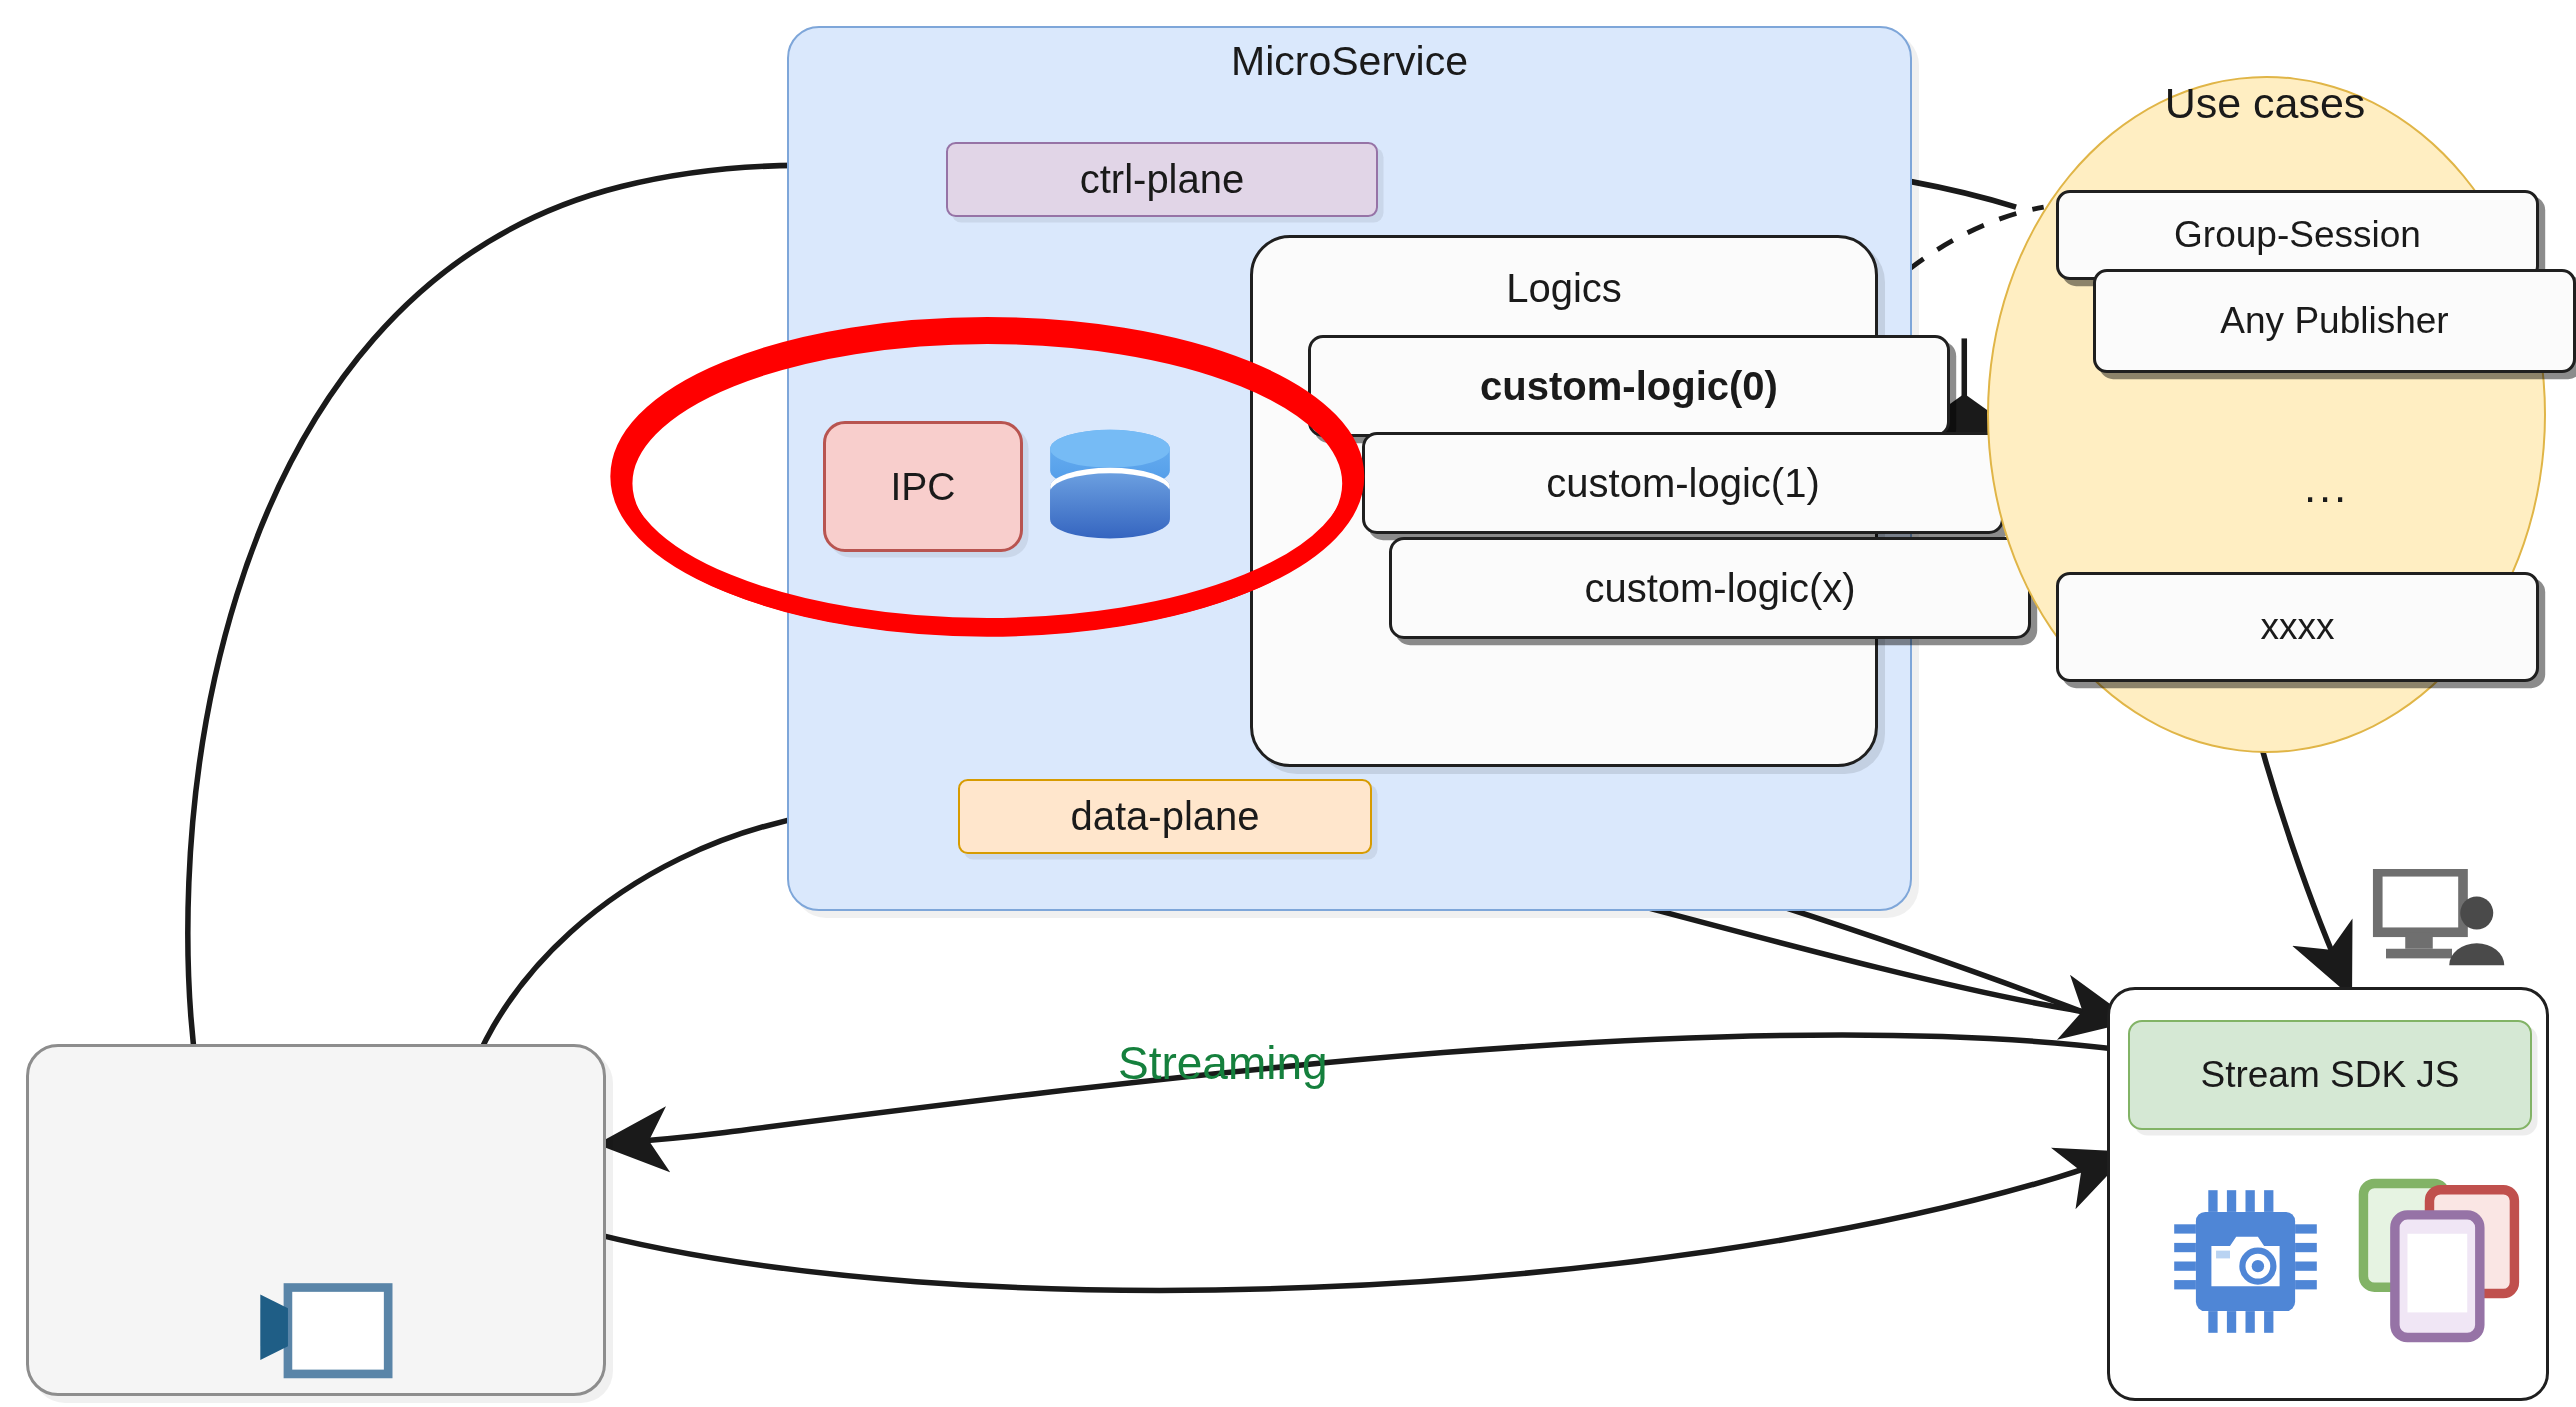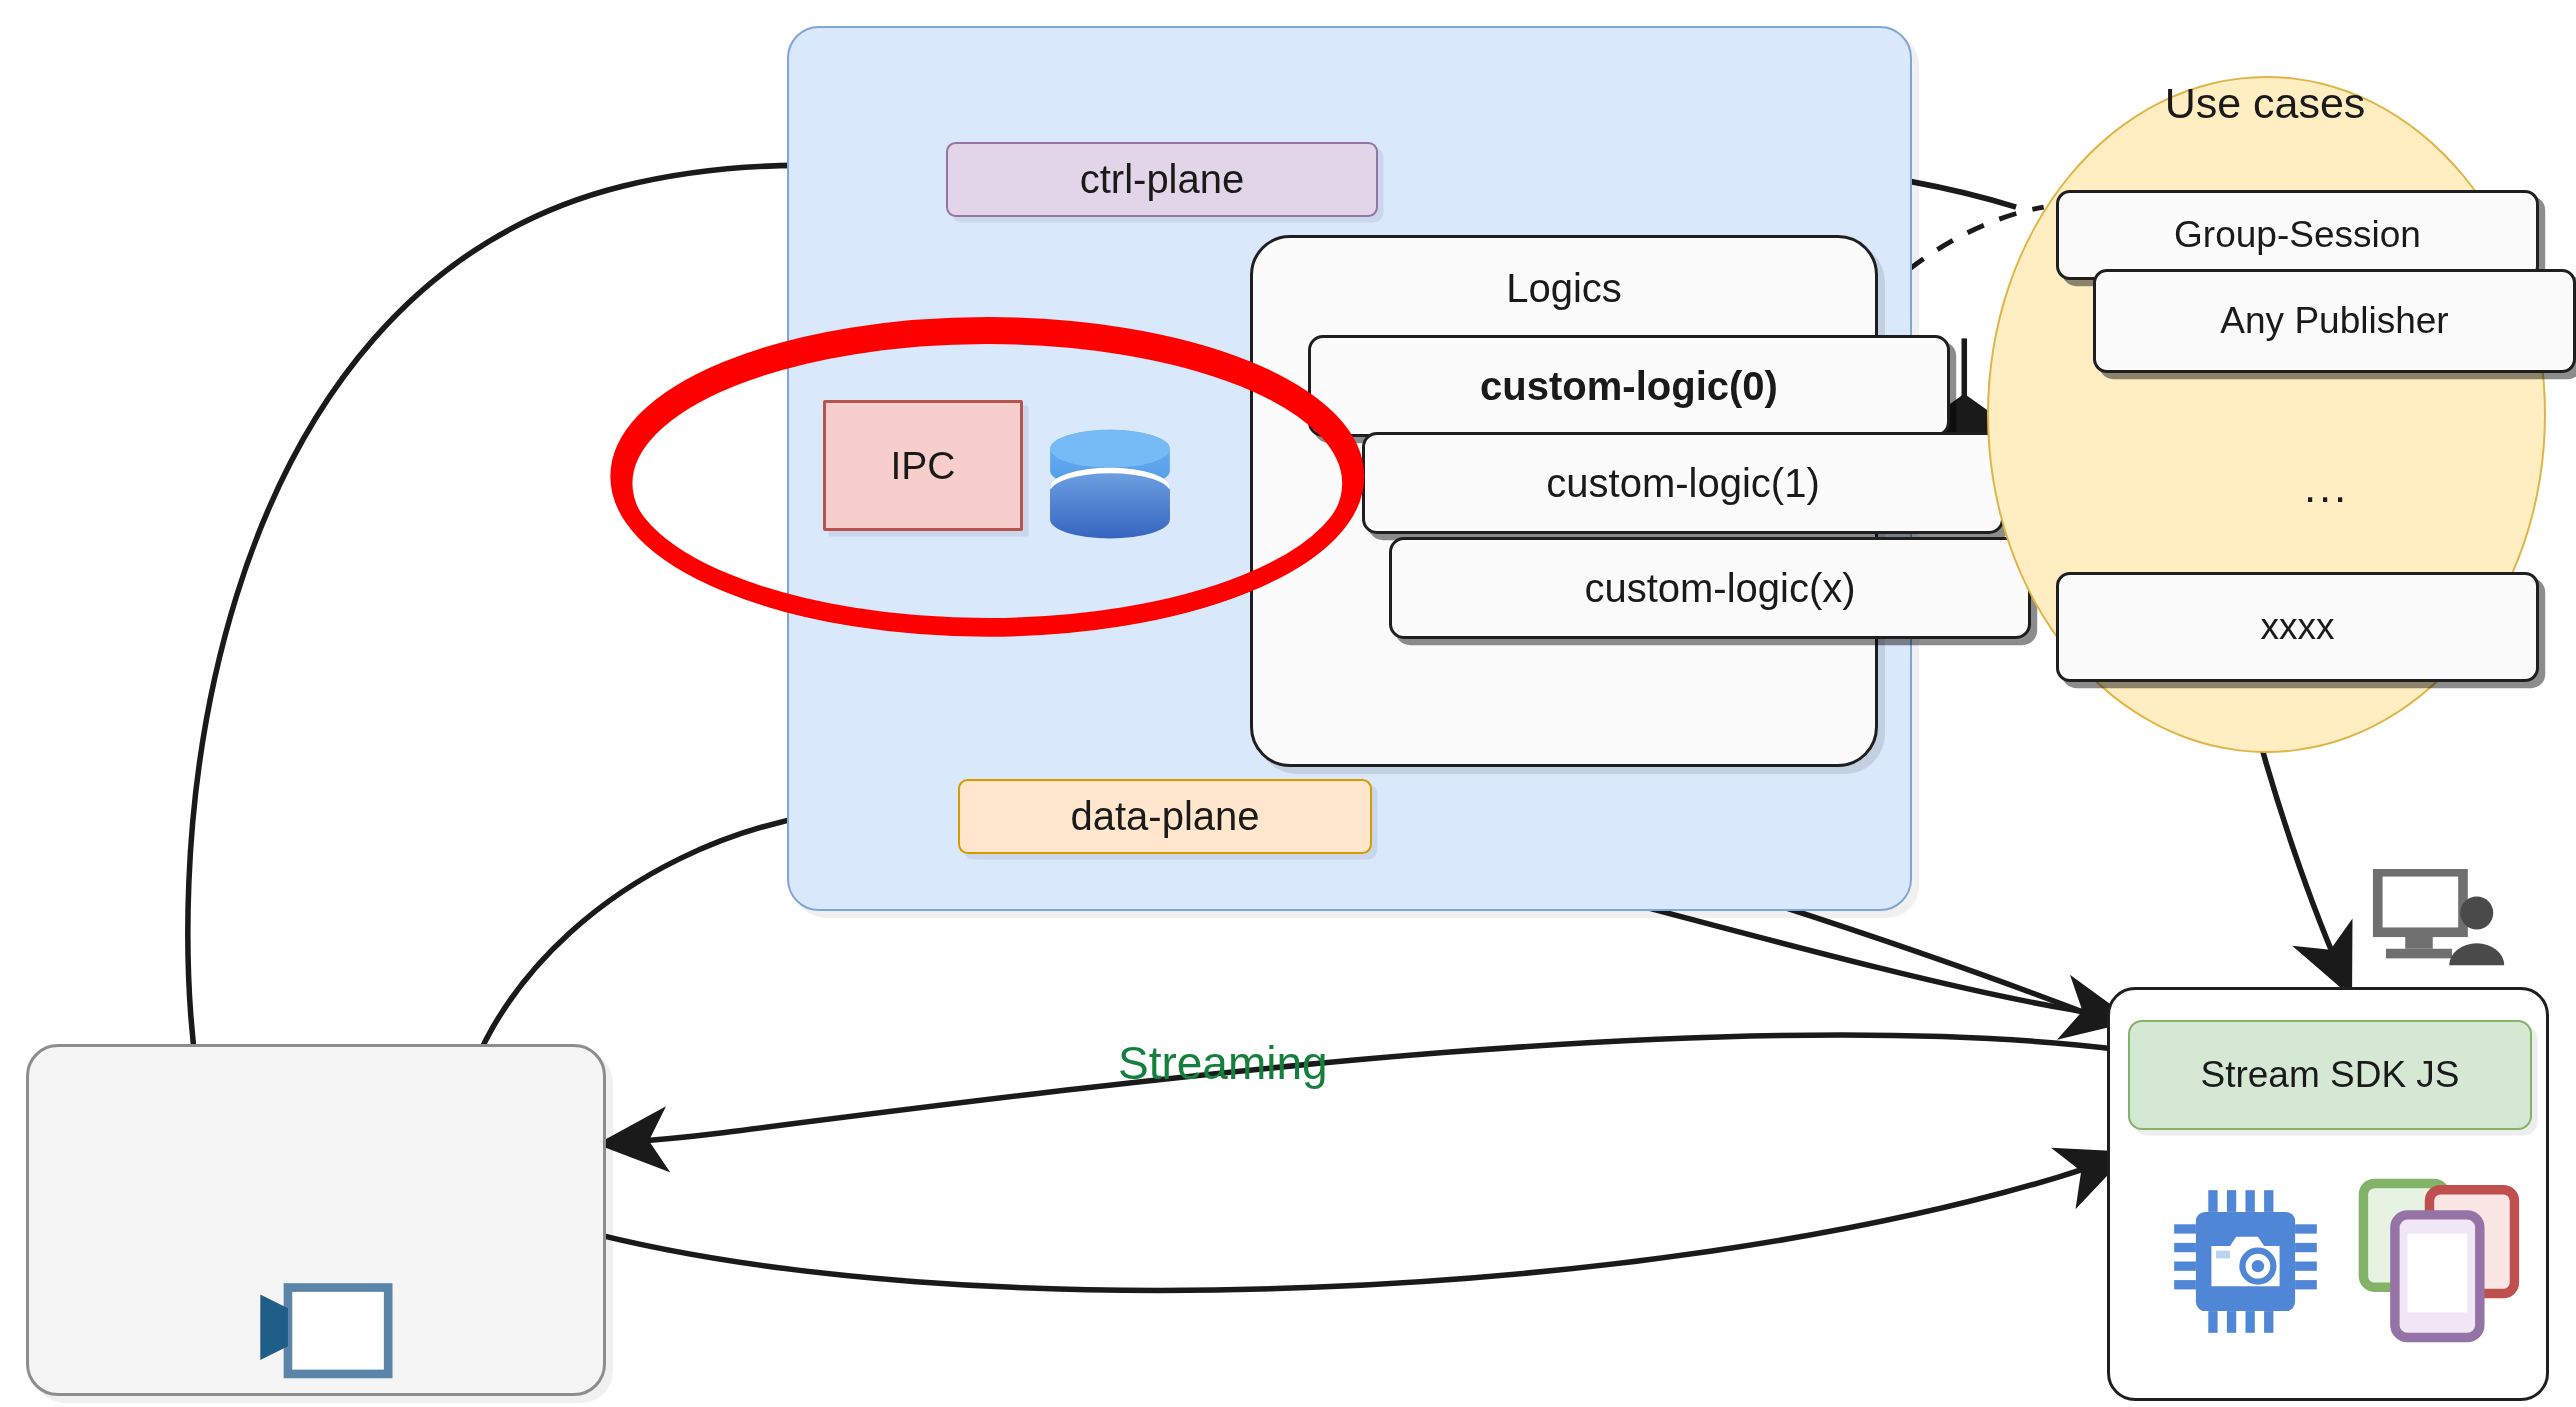--- a/index.html
+++ b/index.html
@@ -15,22 +15,22 @@
      box-shadow:7px 7px 0 rgba(0,0,0,0.06);}
   #microservice-title{left:787px;top:38px;width:1125px;font-size:41px;
      display:flex;align-items:flex-start;justify-content:center;height:62px;}
 
   
   #ctrl-plane{left:946px;top:142px;width:432px;height:75px;background:#e1d5e7;
      border:2.8px solid #9673a6;border-radius:9.7px;font-size:40px;
      box-shadow:5.5px 5.5px 0 rgba(0,0,0,0.07);}
 
   
-  #ipc{left:823px;top:400px;width:200px;height:131px;background:#f8cecc;
-     border:3.5px solid #b85450;border-radius:2px;font-size:39px;
+  #ipc{left:823px;top:421px;width:200px;height:131px;background:#f8cecc;
+     border:3.5px solid #b85450;border-radius:22px;font-size:39px;
      box-shadow:5.5px 5.5px 0 rgba(0,0,0,0.07);}
 
   
   #data-plane{left:958px;top:779px;width:414px;height:75px;background:#ffe6cc;
      border:2.8px solid #d79b00;border-radius:9.7px;font-size:40px;
      box-shadow:5.5px 5.5px 0 rgba(0,0,0,0.07);}
 
   
   #logics{left:1250px;top:235px;width:628px;height:532px;background:#fbfbfb;
      border:3.5px solid #1f1f1f;border-radius:40px;
@@ -132,20 +132,21 @@
       <ellipse cx="1548" cy="1122" rx="22" ry="28"></ellipse>
     </g>
 
     <g fill="none" stroke="#1a1a1a" stroke-width="7">
       <path d="M1898,560 L1862,560 L1862,648 L1900,648"></path>
       <path d="M1976,700 L1940,700 L1940,800 L2014,800"></path>
     </g>
   </svg>
 
   <div class="node" id="microservice"></div>
+  <div class="node" id="microservice-title">MicroService</div>
 
   <div class="node" id="logics"></div>
   <div class="node" id="logics-title">Logics</div>
 
   <div class="node clogic" id="clogic0">custom-logic(0)</div>
   <div class="node clogic" id="clogic1">custom-logic(1)</div>
   <div class="node clogic" id="clogicx">custom-logic(x)</div>
 
   <div class="node" id="ctrl-plane">ctrl-plane</div>
 

